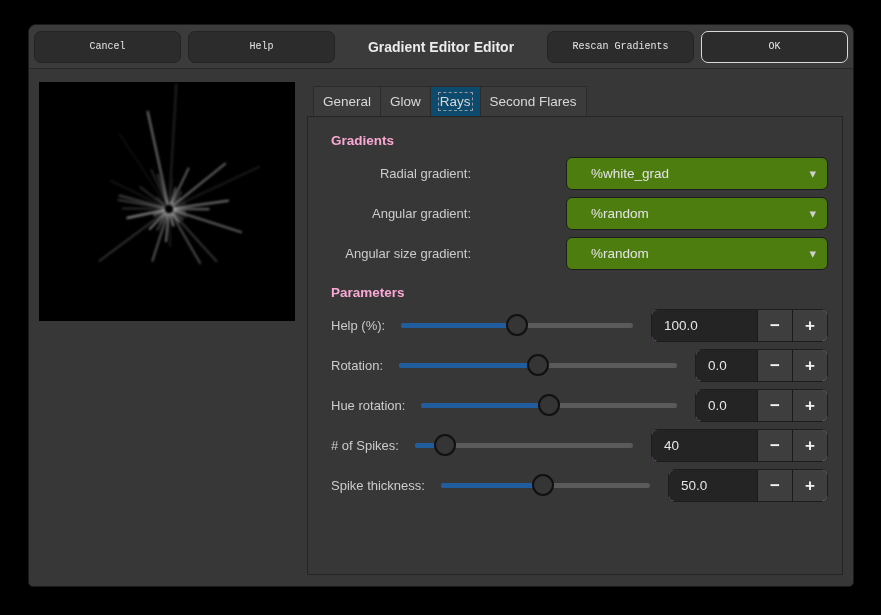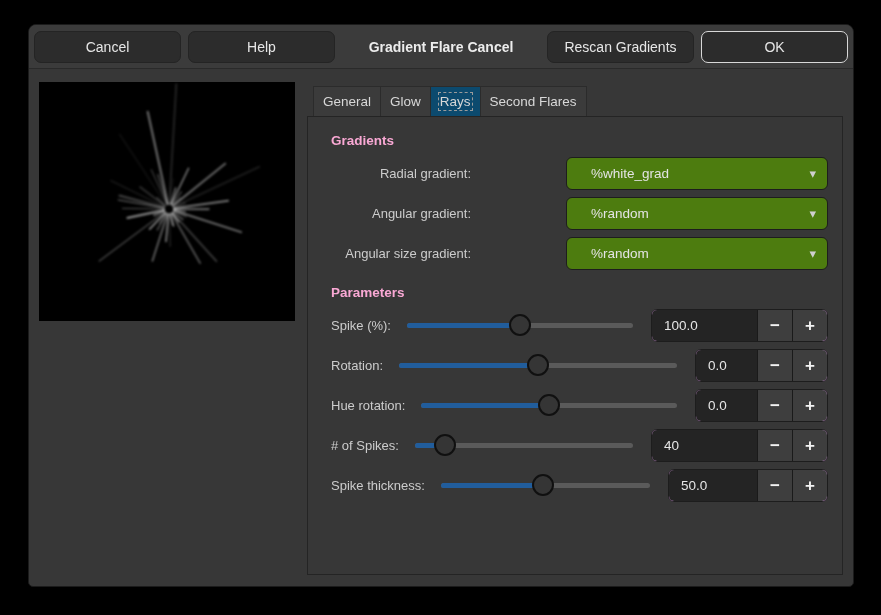--- a/index.html
+++ b/index.html
@@ -12,21 +12,21 @@
   }
 
   
   .titlebar {
     height:44px; background:#3b3b3b; border-bottom:1px solid #2a2a2a;
     display:flex; align-items:center; padding:0 5px; gap:7px;
   }
   .hbtn {
     width:147px; height:32px; flex:none;
     background:#2c2c2c; border:1px solid #242424; border-radius:7px;
-    color:#e6e6e6; font-size:14px; font-family:Liberation Sans, sans-serif;
+    color:#e6e6e6; font-size:10px; font-family:Liberation Mono, monospace;
     display:flex; align-items:center; justify-content:center; cursor:pointer;
   }
   .hbtn.suggested { border:1px solid #d8d8d8; }
   .wtitle { flex:1; text-align:center; color:#ececec; font-weight:bold; font-size:14px; }
 
   
   .content { display:flex; height:518px; padding:13px 10px 0 10px; }
   .left-pane { width:256px; flex:none; }
   .preview { width:256px; height:239px; background:#000; }
 
@@ -88,21 +88,21 @@
   }
 </style>
 </head>
 <body>
 
 <div class="window">
 
   <div class="titlebar">
     <button class="hbtn">Cancel</button>
     <button class="hbtn">Help</button>
-    <div class="wtitle">Gradient Flare Cancel</div>
+    <div class="wtitle">Gradient Editor Editor</div>
     <button class="hbtn">Rescan Gradients</button>
     <button class="hbtn suggested">OK</button>
   </div>
 
   <div class="content">
 
     <div class="left-pane">
       <div class="preview" id="flare-preview">
           <svg width="256" height="239" viewBox="0 0 256 239" xmlns="http://www.w3.org/2000/svg" style="display:block">
             <rect width="256" height="239" fill="#000000"></rect>
@@ -200,21 +200,21 @@
           <div class="spacer"></div>
           <div class="combo">
             <span class="cval">%random</span>
             <span class="arrow">▾</span>
           </div>
         </div>
 
         <div class="heading parameters">Parameters</div>
 
         <div class="prow">
-          <div class="plabel">Spike (%):</div>
+          <div class="plabel">Help (%):</div>
           <div class="slider" style="--f: 0.5;">
             <div class="track"></div>
               <div class="fill"></div>
             <div class="handle"></div>
           </div>
           <div class="spin">
             <div class="entry w-lg">100.0</div>
             <div class="sbtn">−</div>
             <div class="sbtn">+</div>
           </div>

